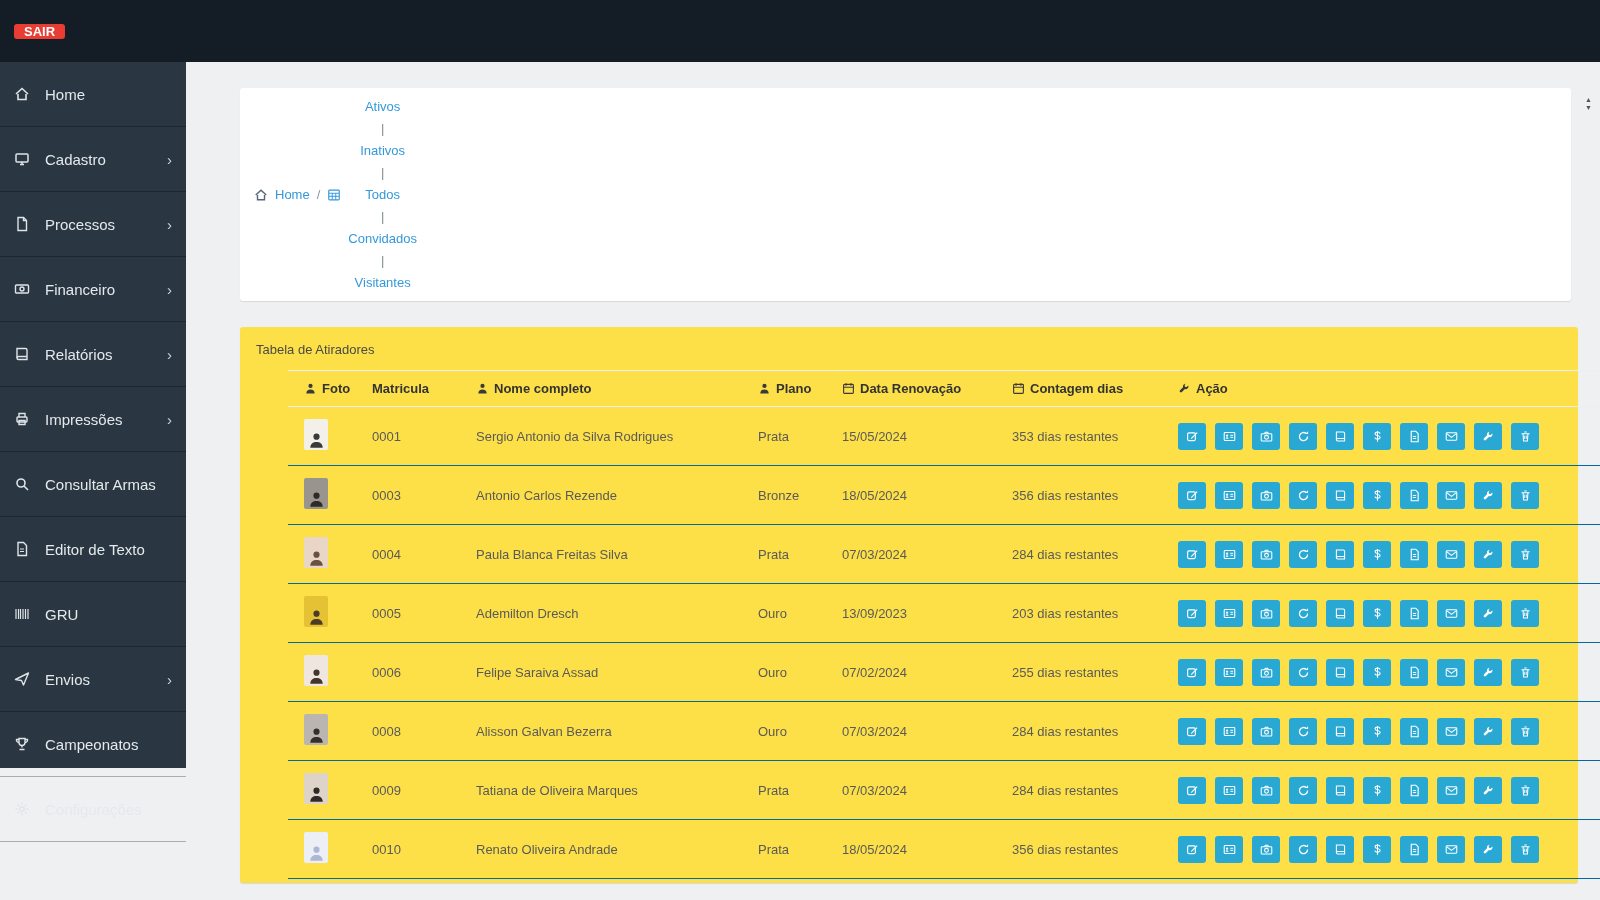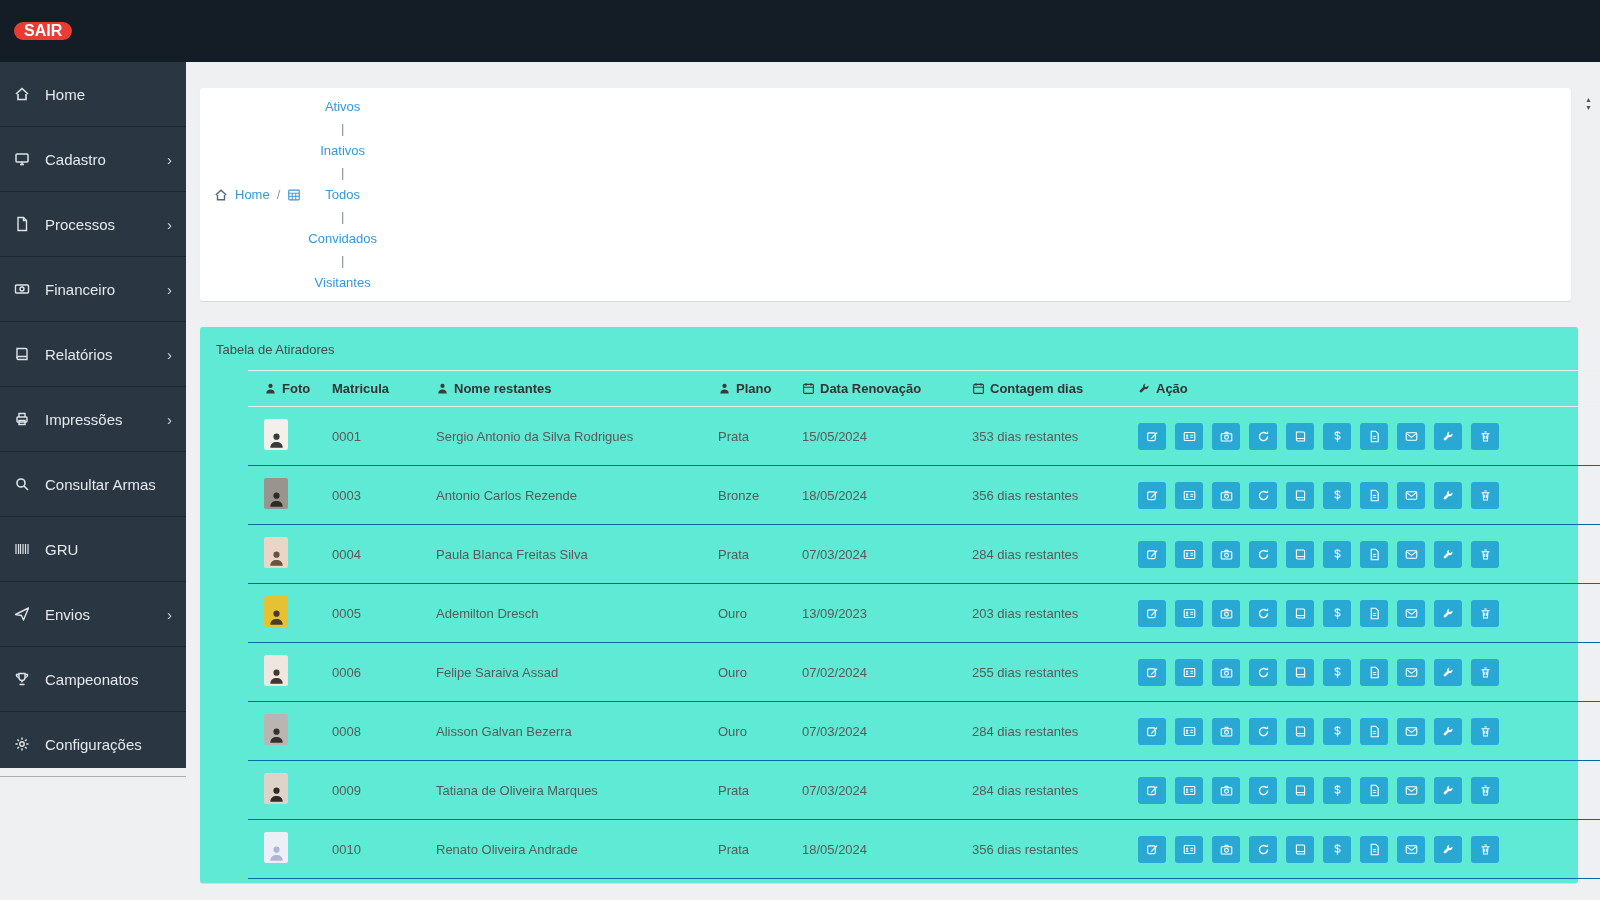--- a/index.html
+++ b/index.html
@@ -11,25 +11,25 @@
     justify-content:space-between; padding:0 48px 0 14px; }
   .nav-left { display:flex; align-items:center; }
   .hamburger { color:#fff; display:flex; cursor:pointer; }
   .hamburger .ic { width:20px; height:20px; }
   .brand { margin-left:14px; font-size:24px; letter-spacing:1px; cursor:pointer; white-space:nowrap; }
   .brand-adm { color:var(--brand-gold,#dec26a); font-weight:bold; }
   .brand-clube { color:var(--brand-blue,#2e9fd8); font-weight:normal; margin-left:6px; }
   .search { margin-left:18px; width:176px; height:34px; border:2px solid #666c72; background:#fff;
     border-radius:2px; padding:0 10px; font-size:13px; color:#333; outline:none; }
   .search::placeholder { color:#b9b9b9; }
-  .logout { background:var(--logout-red,#e93c33); color:#fff; border:none; border-radius:11px;
-    font-size:16px; font-weight:bold; padding:0 10px; cursor:pointer; font-family:inherit; }
+  .logout { background:var(--logout-red,#e93c33); color:#fff; border:none; border-radius:3px;
+    font-size:13px; font-weight:bold; padding:0 10px; cursor:pointer; font-family:inherit; }
 
   
-  .layout { display:flex; height:706px; }
+  .layout { display:flex; height:706px;gap:40px; }
   .sidebar { width:186px; flex-shrink:0; background:var(--sidebar-bg,#2a3642); }
   .side-item { display:flex; align-items:center; height:65px; padding:0 14px; color:#e4e9ec;
     font-size:15px; text-decoration:none; border-bottom:1px solid rgba(0,0,0,.28); cursor:pointer; }
   .s-icon { width:22px; margin-right:9px; display:flex; color:#dfe4e8; }
   .ic { width:16px; height:16px; }
   .s-label { flex:1; }
   .s-chev { color:#cfd6da; font-size:15px; }
 
   .content { flex:1; position:relative; }
   .page-header { display:flex; align-items:center; gap:12px; padding:34px 0 0 30px;
@@ -46,21 +46,21 @@
   .crumb-home-ic .ic, .crumb-grid-ic .ic { width:14px; height:14px; }
   .crumb-grid-ic { color:var(--link-blue,#3498db); display:flex; }
   .crumb-link { color:var(--link-blue,#3498db); text-decoration:none; cursor:pointer; }
   .crumb-slash { color:#8d99a6; }
   .crumb-sep { color:#7f8c8d; margin:0 1px; }
   #crumb-links { display:flex; align-items:center; gap:7px;flex-direction:column; }
   .spin { display:flex; flex-direction:column; color:#555; font-size:7px; line-height:8px;
     margin-top:8px; cursor:pointer; user-select:none; }
 
   
-  .panel { background:#5eead4; margin:26px 22px 0 14px; border-radius:3px;
+  .panel { background:#fde047; margin:26px 22px 0 14px; border-radius:3px;
     box-shadow:0 1px 1px rgba(0,0,0,.1); padding-bottom:4px; }
   .panel-title { padding:15px 16px 13px; font-size:13px; color:#4a4a4a; }
   table { width:100%; border-collapse:collapse; font-size:13px; color:#555;margin-left:48px; }
   thead th { text-align:left; padding:10px 8px; color:#333; font-weight:bold;
     border-top:1px solid #eceff1; border-bottom:1px solid #eceff1; white-space:nowrap; }
   th:nth-child(1){ width:76px; padding-left:16px; }
   th:nth-child(2){ width:104px; }
   th:nth-child(3){ width:282px; }
   th:nth-child(4){ width:84px; }
   th:nth-child(5){ width:170px; }
@@ -256,20 +256,29 @@
   <a class="side-item" href="#">
     <span class="s-icon">
             <svg class="ic">
               <use href="#i-search"></use>
             </svg>
           </span>
     <span class="s-label">Consultar Armas</span>
 
   </a>
 
+  <a class="side-item" href="#">
+    <span class="s-icon">
+            <svg class="ic">
+              <use href="#i-filetext"></use>
+            </svg>
+          </span>
+    <span class="s-label">Editor de Texto</span>
+
+  </a>
 
   <a class="side-item" href="#">
     <span class="s-icon">
             <svg class="ic">
               <use href="#i-barcode"></use>
             </svg>
           </span>
     <span class="s-label">GRU</span>
 
   </a>
@@ -345,21 +354,21 @@
       <div class="panel-title">Tabela de Atiradores</div>
       <table>
         <thead>
             <tr id="thead-row">
               <th><svg class="ic th-ic">
                   <use href="#i-person"></use>
                 </svg><span>Foto</span></th>
               <th><span>Matricula</span></th>
               <th><svg class="ic th-ic">
                   <use href="#i-person"></use>
-                </svg><span>Nome restantes</span></th>
+                </svg><span>Nome completo</span></th>
               <th><svg class="ic th-ic">
                   <use href="#i-person"></use>
                 </svg><span>Plano</span></th>
               <th><svg class="ic th-ic">
                   <use href="#i-calendar"></use>
                 </svg><span>Data Renovação</span></th>
               <th><svg class="ic th-ic">
                   <use href="#i-calendar"></use>
                 </svg><span>Contagem dias</span></th>
               <th><svg class="ic th-ic">

